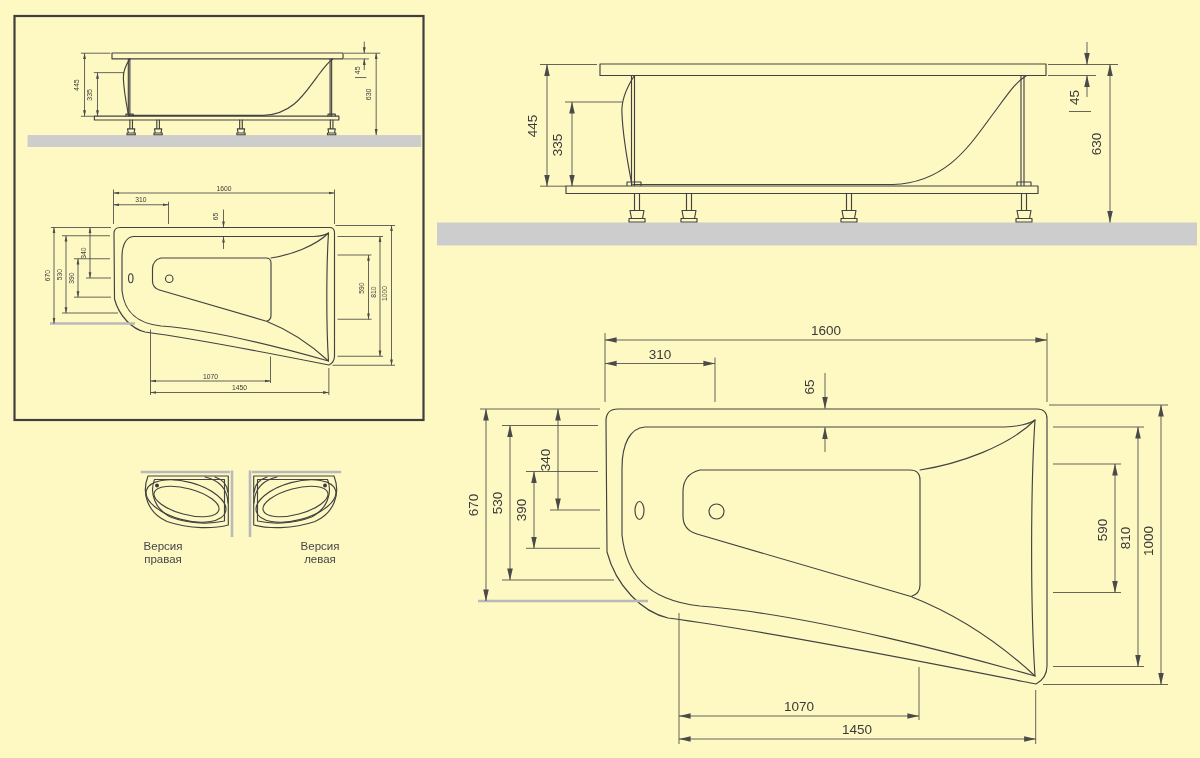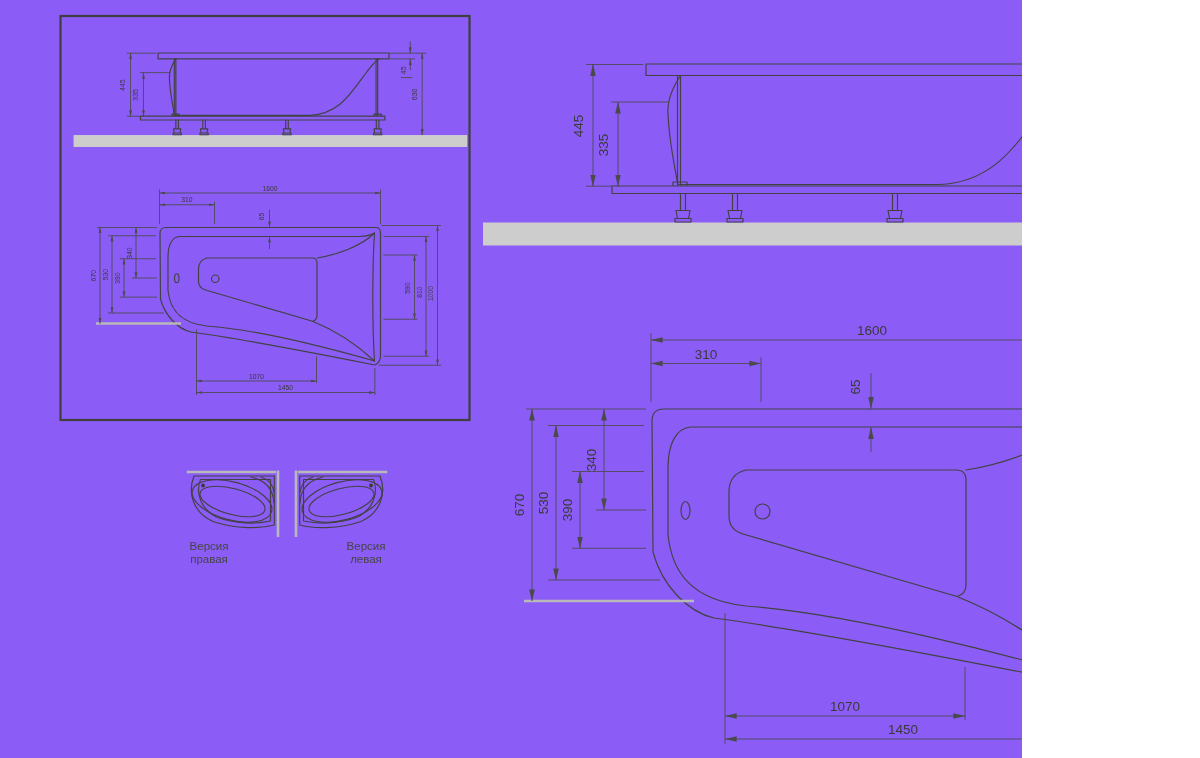--- a/index.html
+++ b/index.html
@@ -1,17 +1,17 @@
 <!DOCTYPE html>
 <html><head>
 <meta charset="utf-8">
 <style>
   html,body{margin:0;padding:0;background:#ffffff;}
   body{width:1200px;height:758px;font-family:"Liberation Sans","DejaVu Sans",sans-serif;}
-  .stage{position:relative;width:976px;height:758px;background:#8b5cf6;overflow:hidden;padding-left:46px;}
+  .stage{position:relative;width:1200px;height:758px;background:#fef9c3;overflow:hidden;}
   svg{display:block;}
   .ol{stroke:#424242;stroke-width:1.15;fill:none;vector-effect:non-scaling-stroke;stroke-linecap:round;stroke-linejoin:round;}
   .dl{stroke:#4a4a4a;stroke-width:0.85;fill:none;vector-effect:non-scaling-stroke;}
   .wl{stroke:#b9b9b9;stroke-width:2.6;fill:none;vector-effect:non-scaling-stroke;}
   .floor{fill:#cdcdcd;stroke:none;}
   .dot{fill:#3a3a3a;stroke:none;}
   .lbl{font-family:"Liberation Sans","DejaVu Sans",sans-serif;font-size:13.5px;fill:#3a3a3a;text-anchor:middle;}
   .lbl-s{font-family:"Liberation Sans","DejaVu Sans",sans-serif;font-size:11.5px;fill:#454545;text-anchor:middle;}
   .panel{stroke:#3f3f3f;stroke-width:2.2;fill:none;}
 </style>

